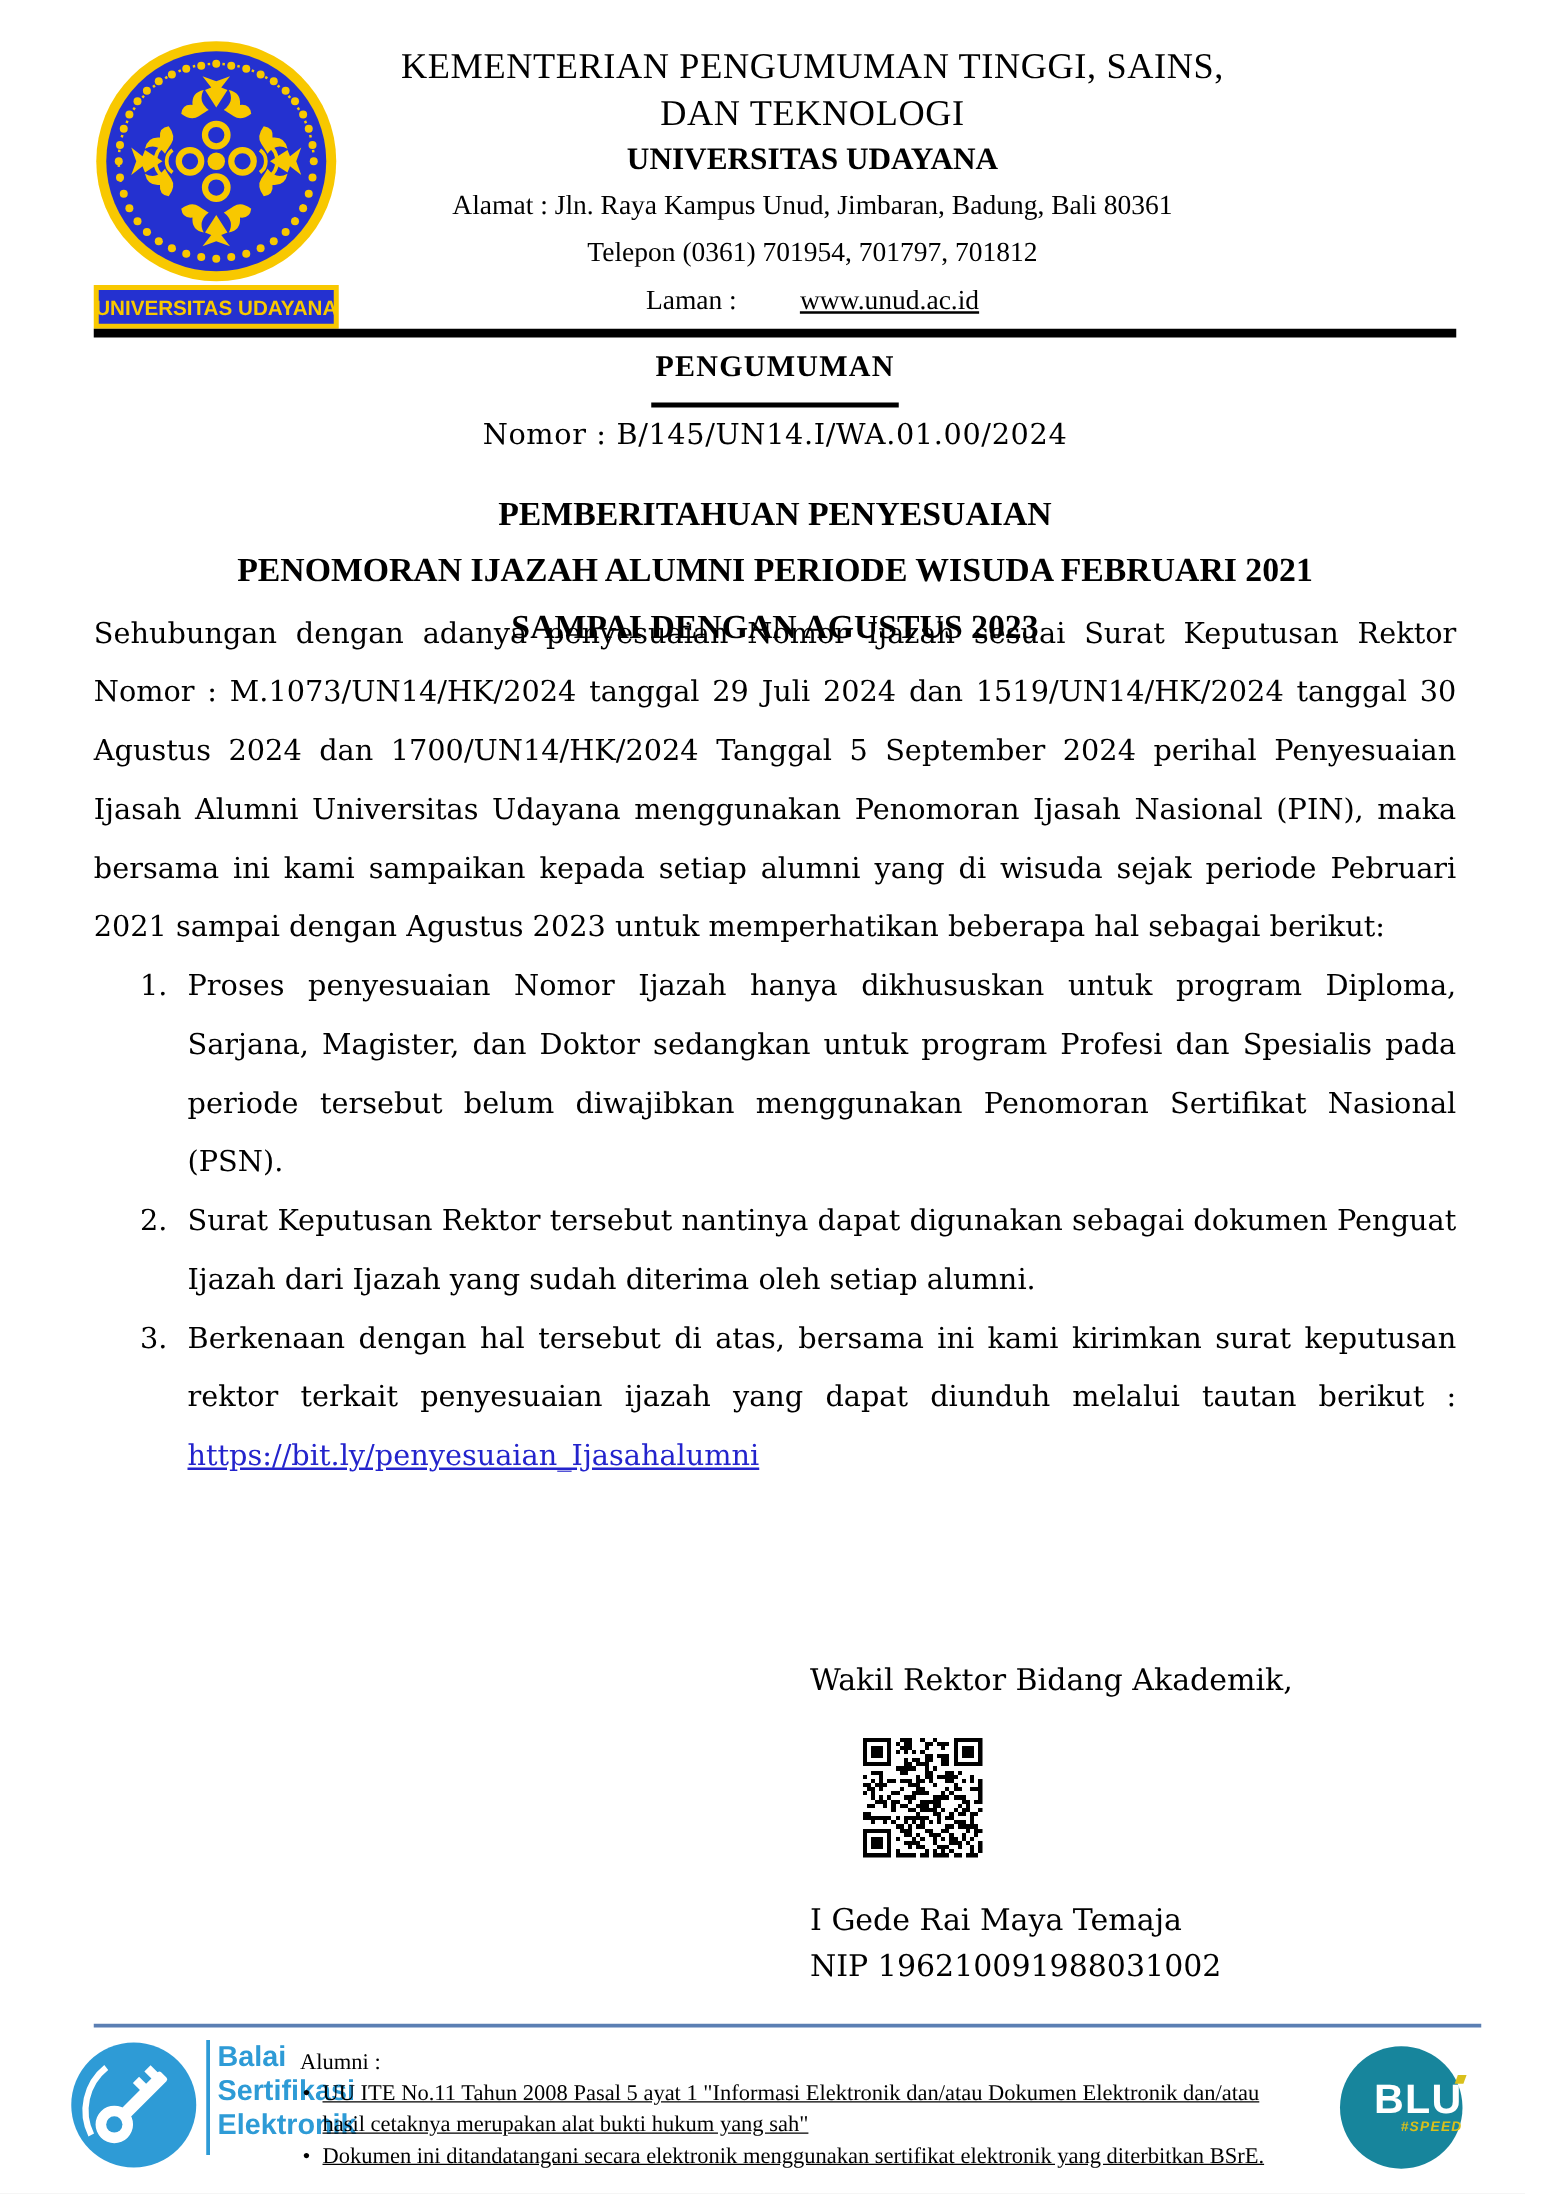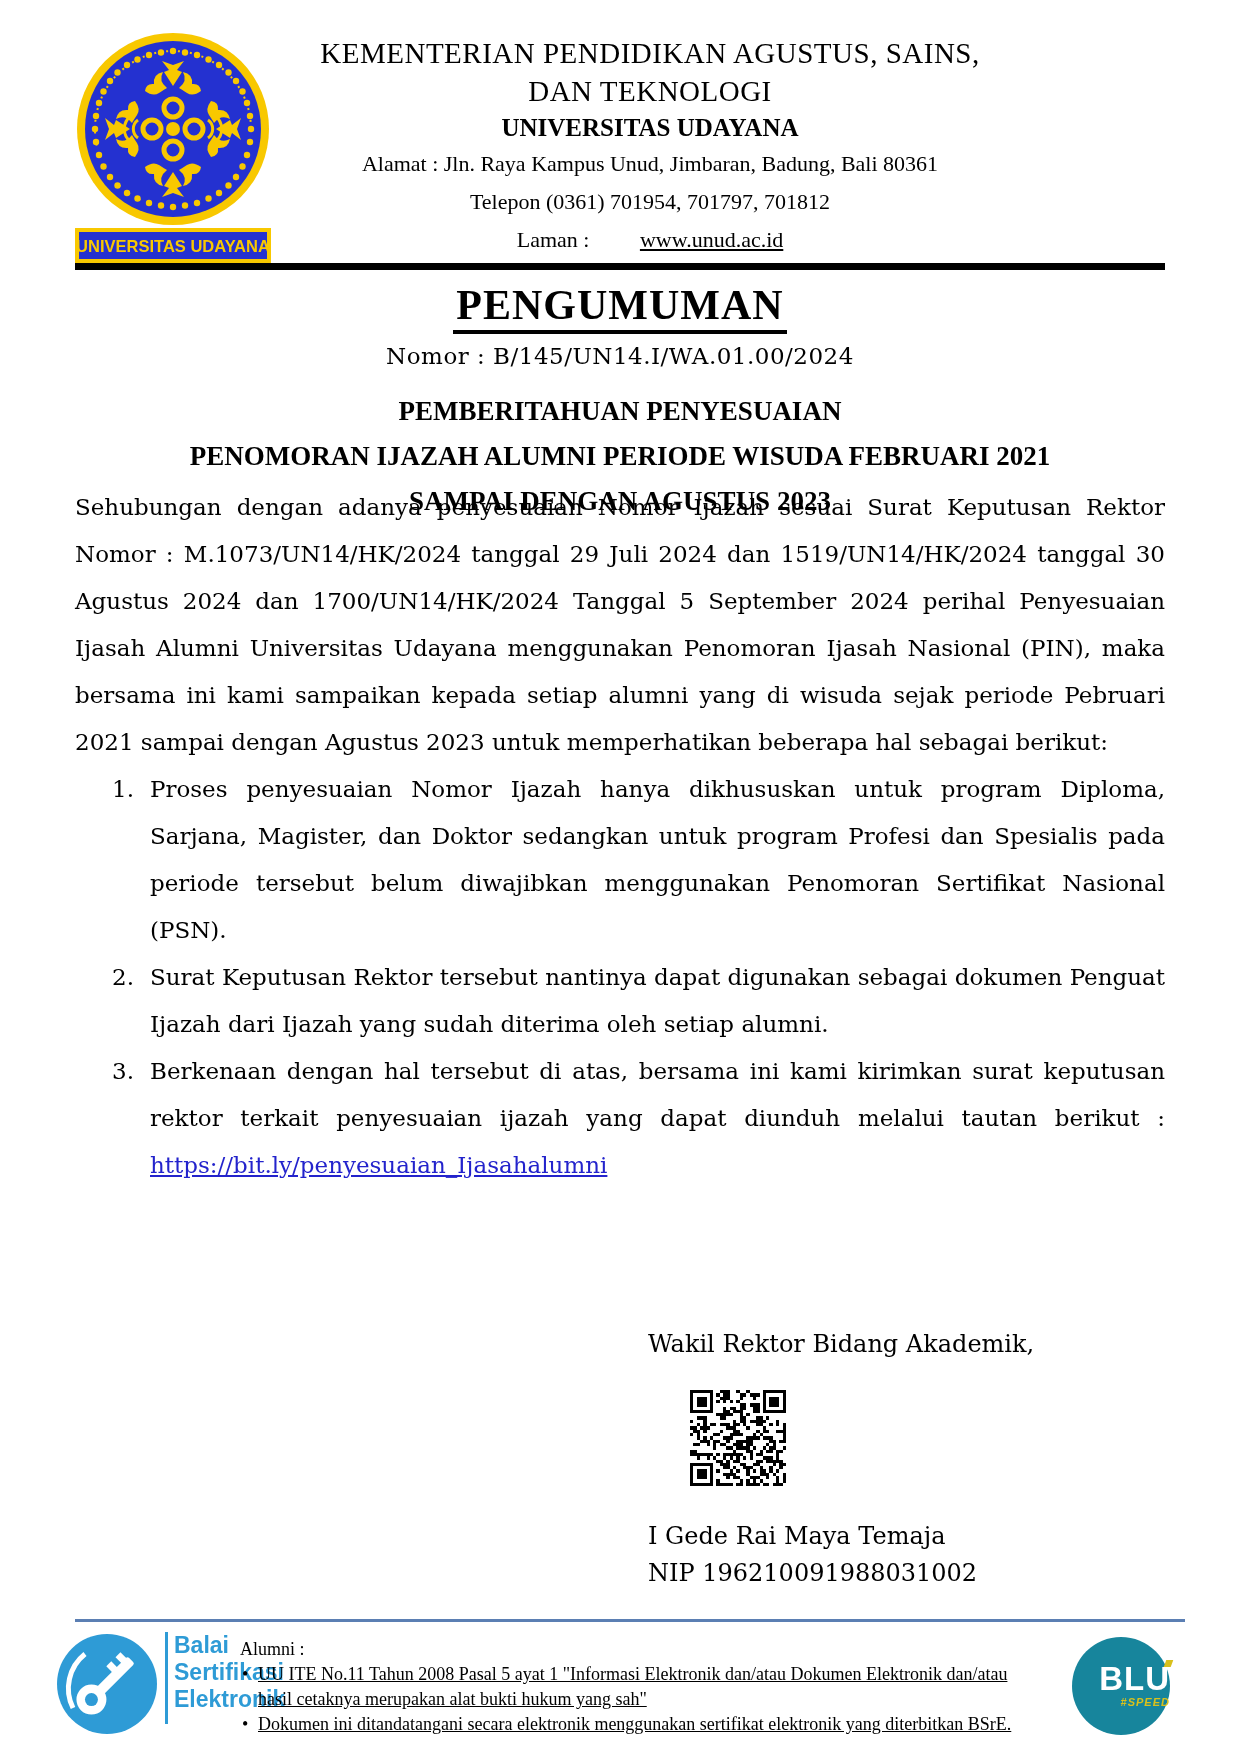--- a/index.html
+++ b/index.html
@@ -19,22 +19,22 @@
   .ministry { font-size:29px; line-height:38px; font-weight:400; letter-spacing:0.5px; }
   .university { font-size:25px; font-weight:700; margin-top:4px; }
   .addr { font-size:22px; line-height:33px; margin-top:5px; }
   .addr .url { text-decoration:underline; color:#000;margin-left:45px; }
   .rule-black { position:absolute; left:75px; top:263px; width:1090px; height:7px; background:#000; }
 
   
   .ann-block { position:absolute; left:75px; top:281px; width:1090px; text-align:center; }
   .ann-title {
     display:inline-block; font-family:"Liberation Serif", serif;
-    font-size:42px; font-weight:700; letter-spacing:1px;
-    border-bottom:4px solid #000; padding:0 3px 1px;
+    font-size:24px; font-weight:700; letter-spacing:1px;
+    border-bottom:4px solid #000; padding:0 3px 14px;
   }
   .ann-number { font-size:23px; margin-top:9px; letter-spacing:0.5px; }
 
   .subject { 
     position:absolute; left:75px; top:389px; width:1090px; text-align:center;
     font-family:"Liberation Serif", serif; font-size:27px; font-weight:700; line-height:45px;
   }
 
   
   .body-block {
@@ -169,21 +169,21 @@
               <path d="M107 58 q9 -7 4 -16 q10 2 9 12 q8 -1 9 7 q-8 6 -14 2 q-6 -4 -8 -5 z"></path>
             </g>
         </g>
       </g>
       <rect x="5" y="200" width="192" height="31" fill="#2431d0" stroke="#f8c800" stroke-width="4"></rect>
       <text x="101" y="222" text-anchor="middle" fill="#f8c800" font-family="Liberation Sans, sans-serif" font-weight="bold" font-size="16.5">UNIVERSITAS UDAYANA</text>
     </svg>
   </div>
 
   <div class="head-text">
-    <div class="ministry">KEMENTERIAN PENDIDIKAN AGUSTUS, SAINS,</div>
+    <div class="ministry">KEMENTERIAN PENGUMUMAN TINGGI, SAINS,</div>
     <div class="ministry">DAN TEKNOLOGI</div>
     <div class="university">UNIVERSITAS UDAYANA</div>
     <div class="addr">Alamat : Jln. Raya Kampus Unud, Jimbaran, Badung, Bali 80361</div>
     <div class="addr">Telepon (0361) 701954, 701797, 701812</div>
     <div class="addr"><span>Laman : </span><a class="url" href="#">www.unud.ac.id</a></div>
   </div>
 
   <div class="rule-black"></div>
 
   <div class="ann-block">

